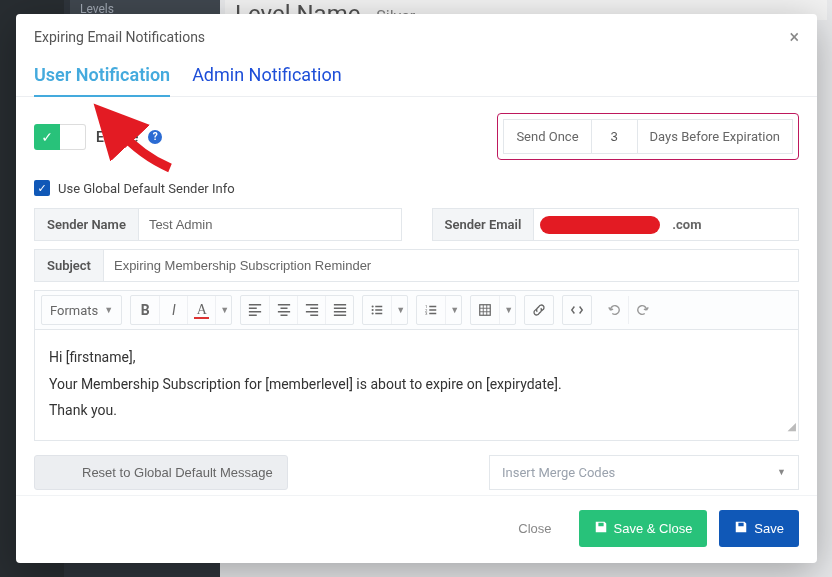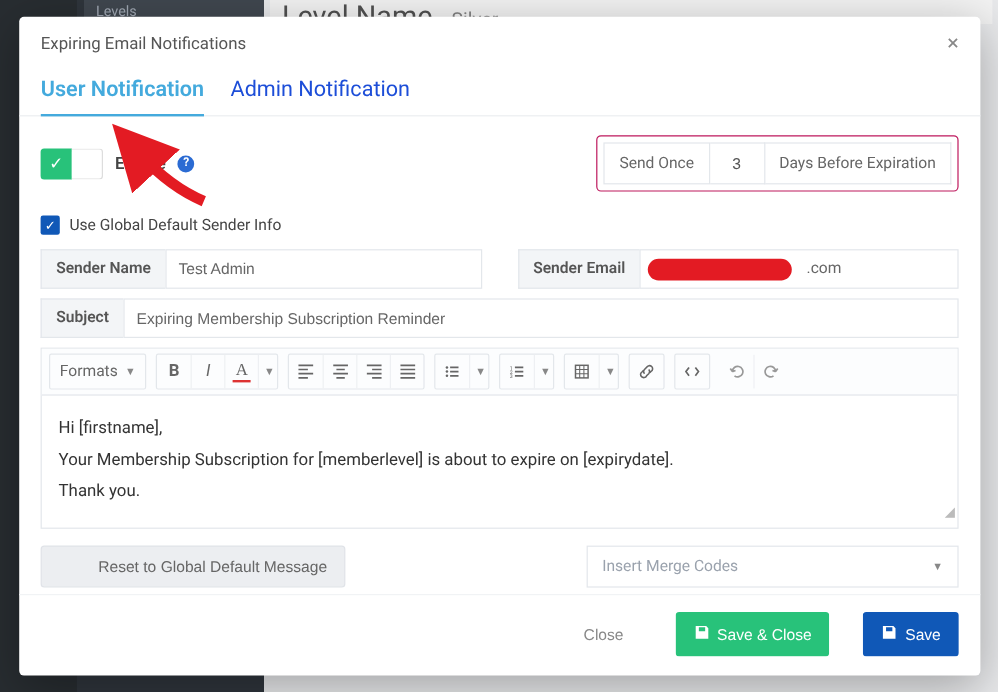--- a/index.html
+++ b/index.html
@@ -97,21 +97,21 @@
   .fieldrow { display: flex; gap: 30px; margin-bottom: 8px; }
   .fld { flex: 1; display: flex; }
   .fld-label {
     background: #f3f5f7; border: 1px solid #e3e7eb; padding: 8px 12px; font-size: 13px; color: #555; font-weight: 600;
     border-right: none; white-space: nowrap;
   }
   .fld-input {
     flex: 1; border: 1px solid #e3e7eb; padding: 8px 10px; font-size: 13px; color: #666;
     outline: none;
   }
-  .fld-input.redact { position: relative; }
+  .fld-input.redact { position: relative; font-weight: bold; }
   .redact-blob {
     position: absolute; left: 6px; top: 50%; transform: translateY(-50%);
     width: 120px; height: 18px; background: #e31b23; border-radius: 10px;
   }
   .redact-text { margin-left: 128px; color: #666; }
 
   .editor { border: 1px solid #e3e7eb; margin-top: 4px; }
   .toolbar {
     display: flex; align-items: center; gap: 2px; padding: 4px 6px;
     border-bottom: 1px solid #e3e7eb; background: #fcfdfe;
@@ -140,21 +140,21 @@
     cursor: pointer; display: inline-flex; align-items: center; gap: 6px;
   }
   .btn.gray { background: #eceef1; color: #666; border-color: #e0e3e8; padding-left: 47px; }
   .select-like {
     flex: 1; display: flex; align-items: center; justify-content: space-between;
     border: 1px solid #e3e7eb; padding: 9px 12px; color: #9aa2ad; font-size: 13px; background: #fff;
     margin-left: auto; max-width: 310px; cursor: pointer;
   }
 
   .footer {
-    display: flex; justify-content: flex-end; align-items: center; gap: 28px;
+    display: flex; justify-content: flex-end; align-items: center; gap: 12px;
     padding: 14px 18px 16px; border-top: 1px solid #f1f3f5;
   }
   .btn.link { background: transparent; color: #888; }
   .btn.blue { background: #1058b7; color: #fff; }
   .btn.green { background: #28c27a; color: #fff; }
   .save-icon svg { width: 14px; height: 14px; fill: #fff; }
 </style>
 </head>
 <body>
 

